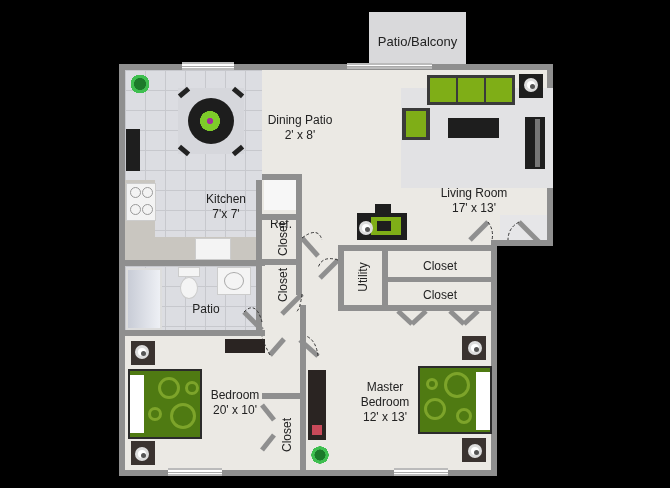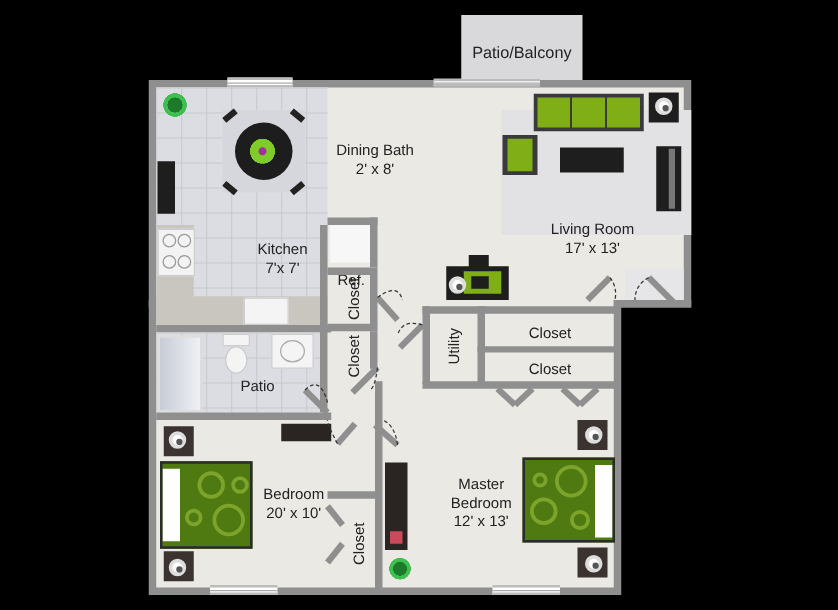--- a/index.html
+++ b/index.html
@@ -203,23 +203,23 @@
     <path d="M244 312 Q 256 300 262 322"></path>
     <path d="M302 294 Q 300 310 296 312"></path>
     <path d="M270 355 Q 262 340 262 336"></path>
     <path d="M318 356 Q 316 340 306 336"></path>
     <path d="M488 222 Q 494 230 492 240"></path>
     <path d="M519 222 Q 508 228 508 240"></path>
   </g>
 </svg>
 
 <div class="label" style="left:262px;top:113px;width:76px;">
-  <div>Dining Bath</div>
+  <div>Dining Patio</div>
   <div>2' x 8'</div>
 </div>
 <div class="label" style="left:178px;top:192px;width:56px;margin-left:20px;">
   <div>Kitchen</div>
   <div>7'x 7'</div>
 </div>
-<div class="label" style="left:434px;top:176px;width:80px;">
+<div class="label" style="left:434px;top:186px;width:80px;">
   <div>Living Room</div>
   <div>17' x 13'</div>
 </div>
 
 </body></html>

